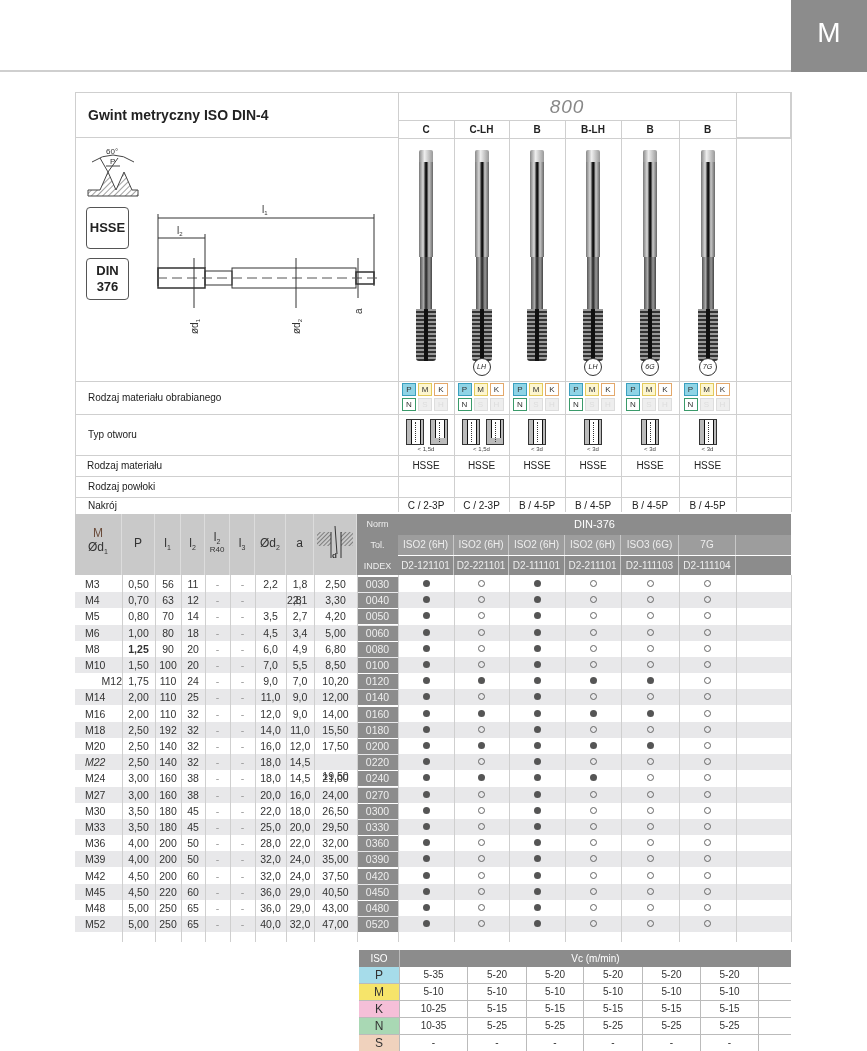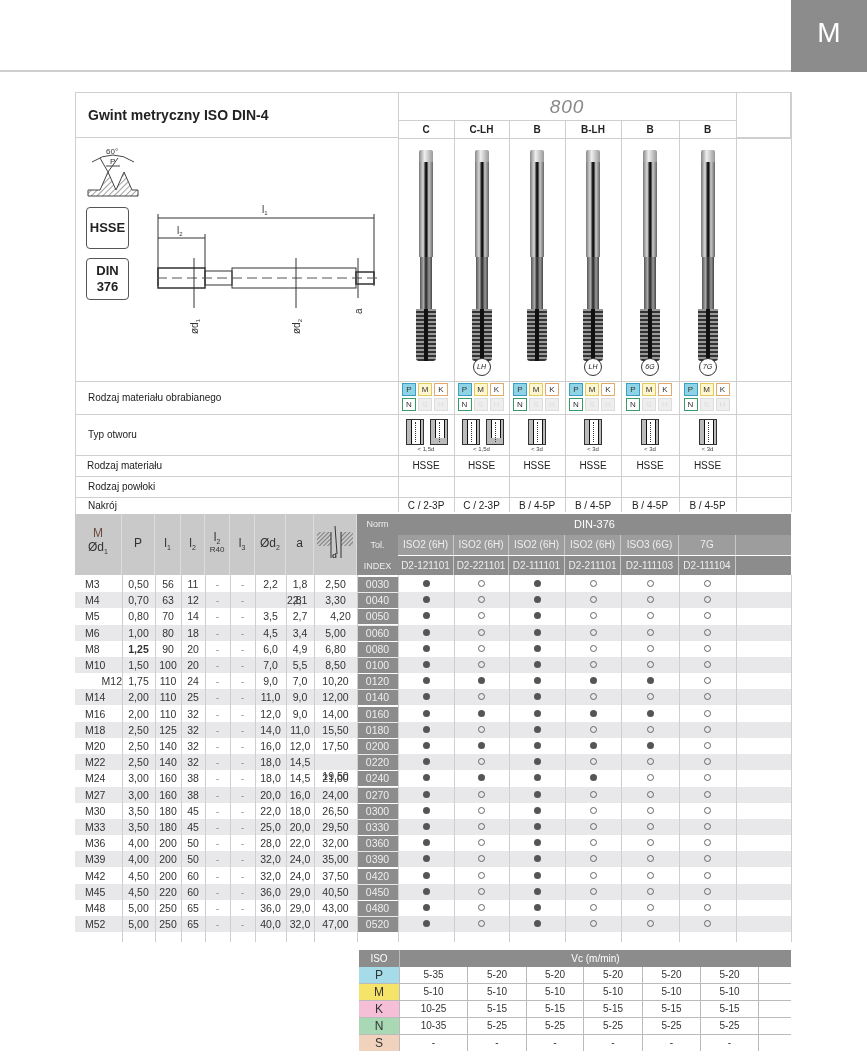--- a/index.html
+++ b/index.html
@@ -411,21 +411,21 @@
     </div>
     <div class="row" style="top: 608.4px; height: 16px;">
       <div class="c" style="left: 0px; width: 47px; height: 16px; line-height: 16px; text-align: left; padding-left: 10px;">M5</div>
       <div class="c" style="left: 47px; width: 33px; height: 16px; line-height: 16px;">0,80</div>
       <div class="c" style="left: 80px; width: 26px; height: 16px; line-height: 16px;">70</div>
       <div class="c" style="left: 106px; width: 24px; height: 16px; line-height: 16px;">14</div>
       <div class="c" style="left: 130px; width: 25px; height: 16px; line-height: 16px; color: rgb(153, 153, 153);">-</div>
       <div class="c" style="left: 155px; width: 25px; height: 16px; line-height: 16px; color: rgb(153, 153, 153);">-</div>
       <div class="c" style="left: 180px; width: 31px; height: 16px; line-height: 16px;">3,5</div>
       <div class="c" style="left: 211px; width: 28px; height: 16px; line-height: 16px;">2,7</div>
-      <div class="c" style="left: 239px; width: 53px; height: 16px; line-height: 16px;">4,20</div>
+      <div class="c" style="left: 239px; width: 43px; height: 16px; line-height: 16px;">4,20</div>
       <div class="idx" style="height: 15px; line-height: 15px;">0050</div>
       <div class="dot f" style="left: 347.5px; top: 4px;"></div>
       <div class="dot o" style="left: 403px; top: 4px;"></div>
       <div class="dot f" style="left: 458.5px; top: 4px;"></div>
       <div class="dot o" style="left: 514.5px; top: 4px;"></div>
       <div class="dot o" style="left: 571.5px; top: 4px;"></div>
       <div class="dot o" style="left: 629px; top: 4px;"></div>
     </div>
     <div class="row alt" style="top: 624.6px; height: 16px;">
       <div class="c" style="left: 0px; width: 47px; height: 16px; line-height: 16px; text-align: left; padding-left: 10px;">M6</div>
@@ -531,21 +531,21 @@
       <div class="dot f" style="left: 347.5px; top: 4px;"></div>
       <div class="dot f" style="left: 403px; top: 4px;"></div>
       <div class="dot f" style="left: 458.5px; top: 4px;"></div>
       <div class="dot f" style="left: 514.5px; top: 4px;"></div>
       <div class="dot f" style="left: 571.5px; top: 4px;"></div>
       <div class="dot o" style="left: 629px; top: 4px;"></div>
     </div>
     <div class="row alt" style="top: 721.8px; height: 16px;">
       <div class="c" style="left: 0px; width: 47px; height: 16px; line-height: 16px; text-align: left; padding-left: 10px;">M18</div>
       <div class="c" style="left: 47px; width: 33px; height: 16px; line-height: 16px;">2,50</div>
-      <div class="c" style="left: 80px; width: 26px; height: 16px; line-height: 16px;">125</div>
+      <div class="c" style="left: 80px; width: 26px; height: 16px; line-height: 16px;">192</div>
       <div class="c" style="left: 106px; width: 24px; height: 16px; line-height: 16px;">32</div>
       <div class="c" style="left: 130px; width: 25px; height: 16px; line-height: 16px; color: rgb(153, 153, 153);">-</div>
       <div class="c" style="left: 155px; width: 25px; height: 16px; line-height: 16px; color: rgb(153, 153, 153);">-</div>
       <div class="c" style="left: 180px; width: 31px; height: 16px; line-height: 16px;">14,0</div>
       <div class="c" style="left: 211px; width: 28px; height: 16px; line-height: 16px;">11,0</div>
       <div class="c" style="left: 239px; width: 43px; height: 16px; line-height: 16px;">15,50</div>
       <div class="idx" style="height: 15px; line-height: 15px;">0180</div>
       <div class="dot f" style="left: 347.5px; top: 4px;"></div>
       <div class="dot o" style="left: 403px; top: 4px;"></div>
       <div class="dot f" style="left: 458.5px; top: 4px;"></div>
@@ -565,21 +565,21 @@
       <div class="c" style="left: 239px; width: 43px; height: 16px; line-height: 16px;">17,50</div>
       <div class="idx" style="height: 15px; line-height: 15px;">0200</div>
       <div class="dot f" style="left: 347.5px; top: 4px;"></div>
       <div class="dot f" style="left: 403px; top: 4px;"></div>
       <div class="dot f" style="left: 458.5px; top: 4px;"></div>
       <div class="dot f" style="left: 514.5px; top: 4px;"></div>
       <div class="dot f" style="left: 571.5px; top: 4px;"></div>
       <div class="dot o" style="left: 629px; top: 4px;"></div>
     </div>
     <div class="row alt" style="top: 754.2px; height: 16px;">
-      <div class="c" style="left: 0px; width: 47px; height: 16px; line-height: 16px; text-align: left; padding-left: 10px;">M22</div>
+      <div class="c" style="left: 0px; width: 47px; height: 16px; line-height: 16px; text-align: left; padding-left: 10px; font-style: italic;">M22</div>
       <div class="c" style="left: 47px; width: 33px; height: 16px; line-height: 16px;">2,50</div>
       <div class="c" style="left: 80px; width: 26px; height: 16px; line-height: 16px;">140</div>
       <div class="c" style="left: 106px; width: 24px; height: 16px; line-height: 16px;">32</div>
       <div class="c" style="left: 130px; width: 25px; height: 16px; line-height: 16px; color: rgb(153, 153, 153);">-</div>
       <div class="c" style="left: 155px; width: 25px; height: 16px; line-height: 16px; color: rgb(153, 153, 153);">-</div>
       <div class="c" style="left: 180px; width: 31px; height: 16px; line-height: 16px;">18,0</div>
       <div class="c" style="left: 211px; width: 28px; height: 16px; line-height: 16px;">14,5</div>
       <div class="c" style="left: 239px; width: 43px; height: 16px; line-height: 16px; margin-top: 14px;">19,50</div>
       <div class="idx" style="height: 15px; line-height: 15px;">0220</div>
       <div class="dot f" style="left: 347.5px; top: 4px;"></div>

